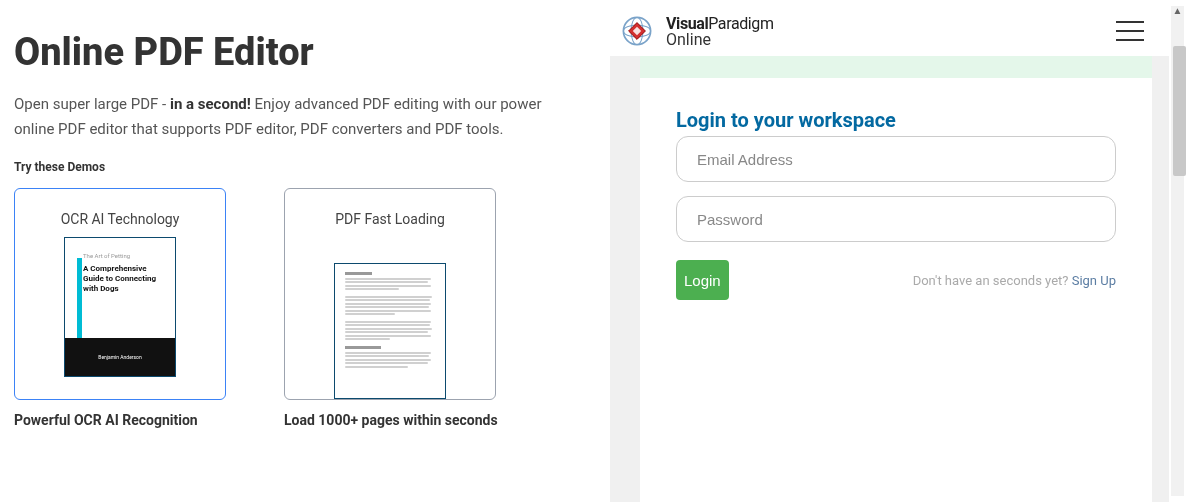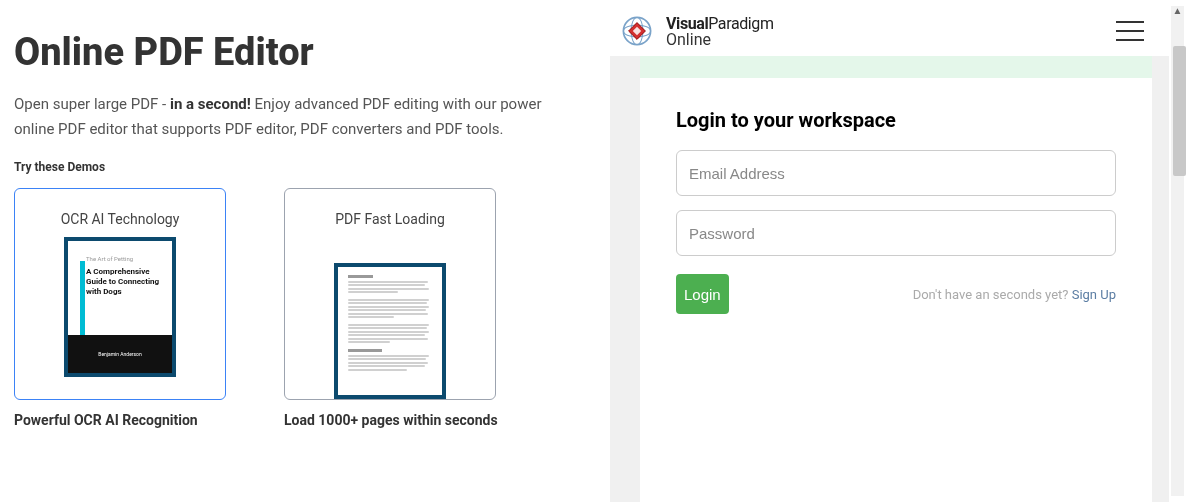--- a/index.html
+++ b/index.html
@@ -7,21 +7,21 @@
     .left { width: 610px; padding: 30px 10px 10px 14px; }
     .page-title { font-size: 38px; font-weight: 800; color: #333; margin-bottom: 18px; }
     .subtitle { font-size: 15px; line-height: 1.65; color: #555; margin-bottom: 18px; width: 560px; }
     .subtitle .bold { font-weight: 700; color: #333; }
     .try-demos { font-size: 12px; font-weight: 700; color: #333; margin-bottom: 14px; }
     .demos { display: flex; gap: 50px; }
     .demo-card { width: 220px; display: flex; flex-direction: column; align-items: flex-start; cursor: pointer; }
     .demo-frame { width: 212px; height: 212px; border: 1px solid #3b82f6; border-radius: 6px; display: flex; flex-direction: column; align-items: center; padding-top: 22px; gap: 10px; }
     .demo-frame.gray { border-color: #9ca3af; gap: 36px; }
     .demo-frame-title { font-size: 14px; color: #444; }
-    .demo-thumb { width: 112px; height: 140px; background: #fff; border: 4px solid #0c4a6e; position: relative; overflow: hidden; }
+    .demo-thumb { width: 112px; height: 140px; background: #fff; border: 1px solid #0c4a6e; position: relative; overflow: hidden; }
     .book-cover { position: absolute; inset: 0; background: #fff; }
     .book-top { position: absolute; top: 14px; left: 18px; right: 10px; font-size: 6px; color: #999; }
     .book-title { position: absolute; top: 26px; left: 18px; right: 10px; font-size: 8px; font-weight: 700; line-height: 1.25; color: #111; }
     .blue-bar { position: absolute; left: 12px; top: 20px; width: 5px; height: 96px; background: #00bcd4; }
     .book-bottom { position: absolute; bottom: 0; left: 0; right: 0; height: 38px; background: #111; color: #fff; font-size: 5px; display: flex; align-items: center; justify-content: center; flex-direction: column; gap: 4px; }
     .text-page { padding: 8px 10px; }
     .text-page .hline { height: 2px; background: #d0d0d0; margin-bottom: 1.5px; border-radius: 1px; }
     .text-page .hhead { width: 30%; height: 3px; background: #999; margin-bottom: 3px; }
     .text-page .gap { height: 4px; }
     .demo-caption { margin-top: 12px; font-size: 14px; font-weight: 700; color: #333; text-align: center; }
@@ -36,22 +36,22 @@
     .logo-svg { width: 34px; height: 34px; }
     .brand-text { display: flex; flex-direction: column; line-height: 1; }
     .brand-text .b1 { font-size: 16px; font-weight: 700; color: #222; letter-spacing: -0.4px; }
     .brand-text .bthin { font-weight: 400; }
     .brand-text .b2 { font-size: 16px; color: #333; }
     .hamburger { width: 28px; height: 20px; display: flex; flex-direction: column; justify-content: space-between; cursor: pointer; margin-right: 14px; }
     .hamburger div { height: 2px; background: #333; }
     .content-bg { position: absolute; top: 56px; left: 0; right: 17px; bottom: 0; background: #f0f0f0; }
     .green-strip { position: absolute; top: 56px; left: 30px; right: 34px; height: 22px; background: #e4f7ea; }
     .login-card { position: absolute; top: 78px; left: 30px; right: 34px; bottom: 0; background: #fff; padding: 30px 36px; }
-    .login-title { font-size: 20px; font-weight: 700; color: #000000; margin-bottom: 18px; }
-    .login-input { width: 100%; height: 46px; border: 1px solid #ccc; border-radius: 6px; padding: 0 12px; font-size: 15px; color: #555; margin-bottom: 14px; outline: none; }
+    .login-title { font-size: 20px; font-weight: 700; color: #0369a1; margin-bottom: 4px; }
+    .login-input { width: 100%; height: 46px; border: 1px solid #ccc; border-radius: 12px; padding: 0 20px; font-size: 15px; color: #555; margin-bottom: 14px; outline: none; }
     .login-input::placeholder { color: #888; }
     .login-row { display: flex; justify-content: space-between; align-items: center; margin-top: 4px; }
     .login-btn { background: #4caf50; color: #fff; border: none; height: 40px; padding: 0 8px; border-radius: 4px; font-size: 15px; cursor: pointer; }
     .signup-text { font-size: 13px; color: #aaa; }
     .signup-link { color: #5b7da3; cursor: pointer; }
   </style>
 </head>
 <body>
 
 <div class="left">

